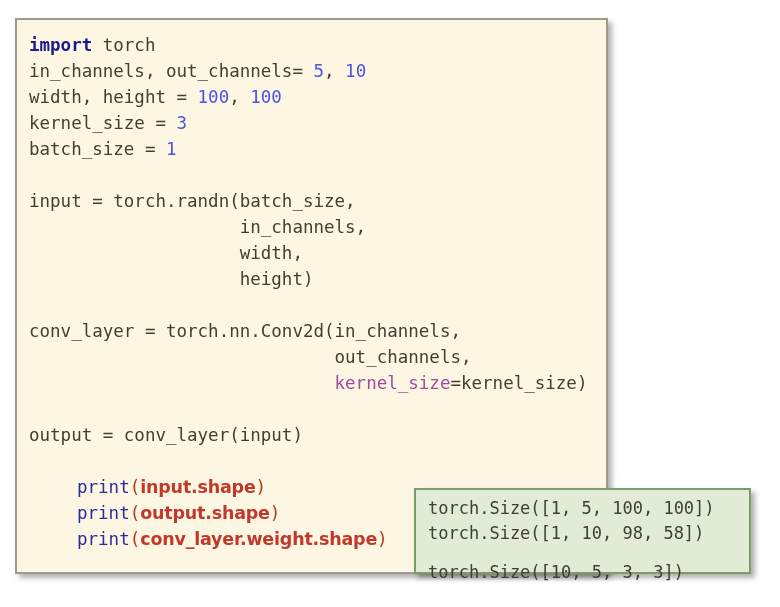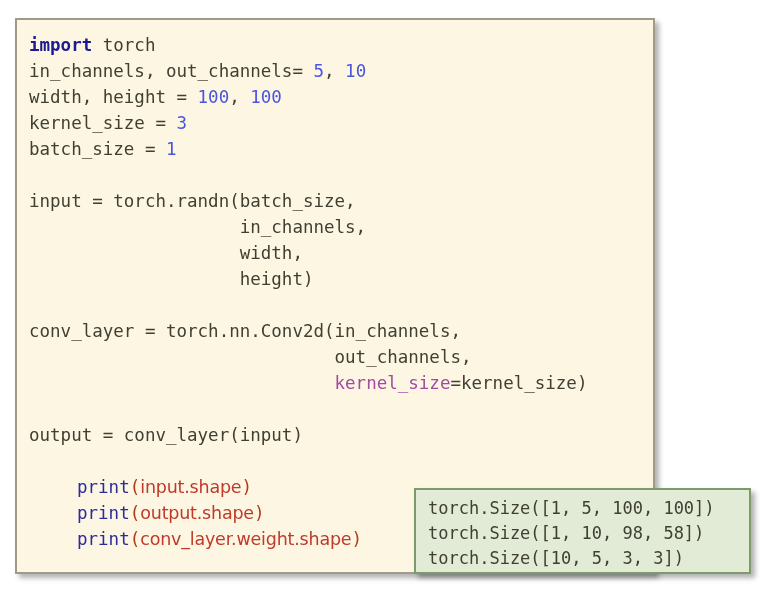--- a/index.html
+++ b/index.html
@@ -22,21 +22,21 @@
     width: 780px;
     height: 607px;
     background: #ffffff;
   }
 
   
   #code-card {
     position: absolute;
     left: 15px;
     top: 18px;
-    width: 640px;
+    width: 593px;
     height: 556px;
     background: #fdf6e3;
     border: 2px solid #a09a8c;
     box-sizing: border-box;
     box-shadow: 4px 4px 5px rgba(0,0,0,0.30);
   }
 
   #code-block {
     position: absolute;
     left: 12px;
@@ -53,21 +53,21 @@
 
   
   .kw      { color: #1b1b8f; font-weight: bold; }
   .fn      { color: #2b2b9b; margin-left: 48px; }
   .num     { color: #4a55e0; }
   .kwarg   { color: #a24aa2; }
   .plain   { color: #3f3f32; }
   .paren-r { color: #b03a1a; }
   .argbold {
     color: #c0392b;
-    font-weight: normal;
+    font-weight: bold;
     font-family: "DejaVu Sans", "Liberation Sans", sans-serif;
     letter-spacing: -0.2px;
     margin-top: 14px;
   }
 
   
   #output-card {
     position: absolute;
     left: 414px;
     top: 488px;
@@ -93,16 +93,16 @@
 </head>
 <body>
 
 <div id="slide">
 
   <div id="code-card">
     <div id="code-block"><div class="ln"><span class="kw">import</span><span class="plain"> torch</span></div><div class="ln"><span class="plain">in_channels, out_channels= </span><span class="num">5</span><span class="plain">, </span><span class="num">10</span></div><div class="ln"><span class="plain">width, height = </span><span class="num">100</span><span class="plain">, </span><span class="num">100</span></div><div class="ln"><span class="plain">kernel_size = </span><span class="num">3</span></div><div class="ln"><span class="plain">batch_size = </span><span class="num">1</span></div><div class="ln">&nbsp;</div><div class="ln"><span class="plain">input = torch.randn(batch_size,</span></div><div class="ln"><span class="plain">                    in_channels,</span></div><div class="ln"><span class="plain">                    width,</span></div><div class="ln"><span class="plain">                    height)</span></div><div class="ln">&nbsp;</div><div class="ln"><span class="plain">conv_layer = torch.nn.Conv2d(in_channels,</span></div><div class="ln"><span class="plain">                             out_channels,</span></div><div class="ln"><span class="plain">                             </span><span class="kwarg">kernel_size</span><span class="plain">=kernel_size)</span></div><div class="ln">&nbsp;</div><div class="ln"><span class="plain">output = conv_layer(input)</span></div><div class="ln">&nbsp;</div><div class="ln"><span class="fn">print</span><span class="paren-r">(</span><span class="argbold">input.shape</span><span class="paren-r">)</span></div><div class="ln"><span class="fn">print</span><span class="paren-r">(</span><span class="argbold">output.shape</span><span class="paren-r">)</span></div><div class="ln"><span class="fn">print</span><span class="paren-r">(</span><span class="argbold">conv_layer.weight.shape</span><span class="paren-r">)</span></div></div>
   </div>
 
   <div id="output-card">
-    <div id="output-block"><div class="ln" style="height: 25px;">torch.Size([1, 5, 100, 100])</div><div class="ln" style="height: 25px;">torch.Size([1, 10, 98, 58])</div><div class="ln" style="height: 25px;">torch.Size([10, 5, 3, 3])</div></div>
+    <div id="output-block"><div class="ln" style="height: 25px;">torch.Size([1, 5, 100, 100])</div><div class="ln" style="height: 25px;">torch.Size([1, 10, 98, 58])</div><div class="ln" style="height: 25px; margin-top: 14px;">torch.Size([10, 5, 3, 3])</div></div>
   </div>
 
 </div>
 
 </body></html>

